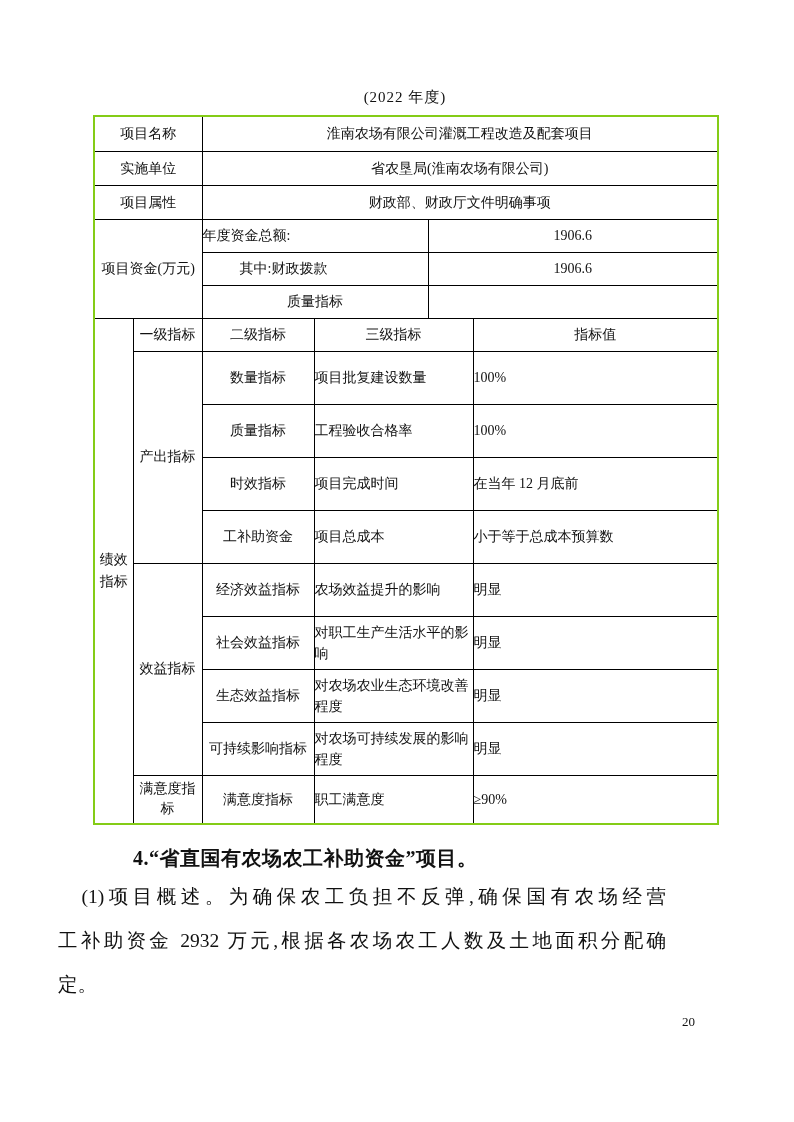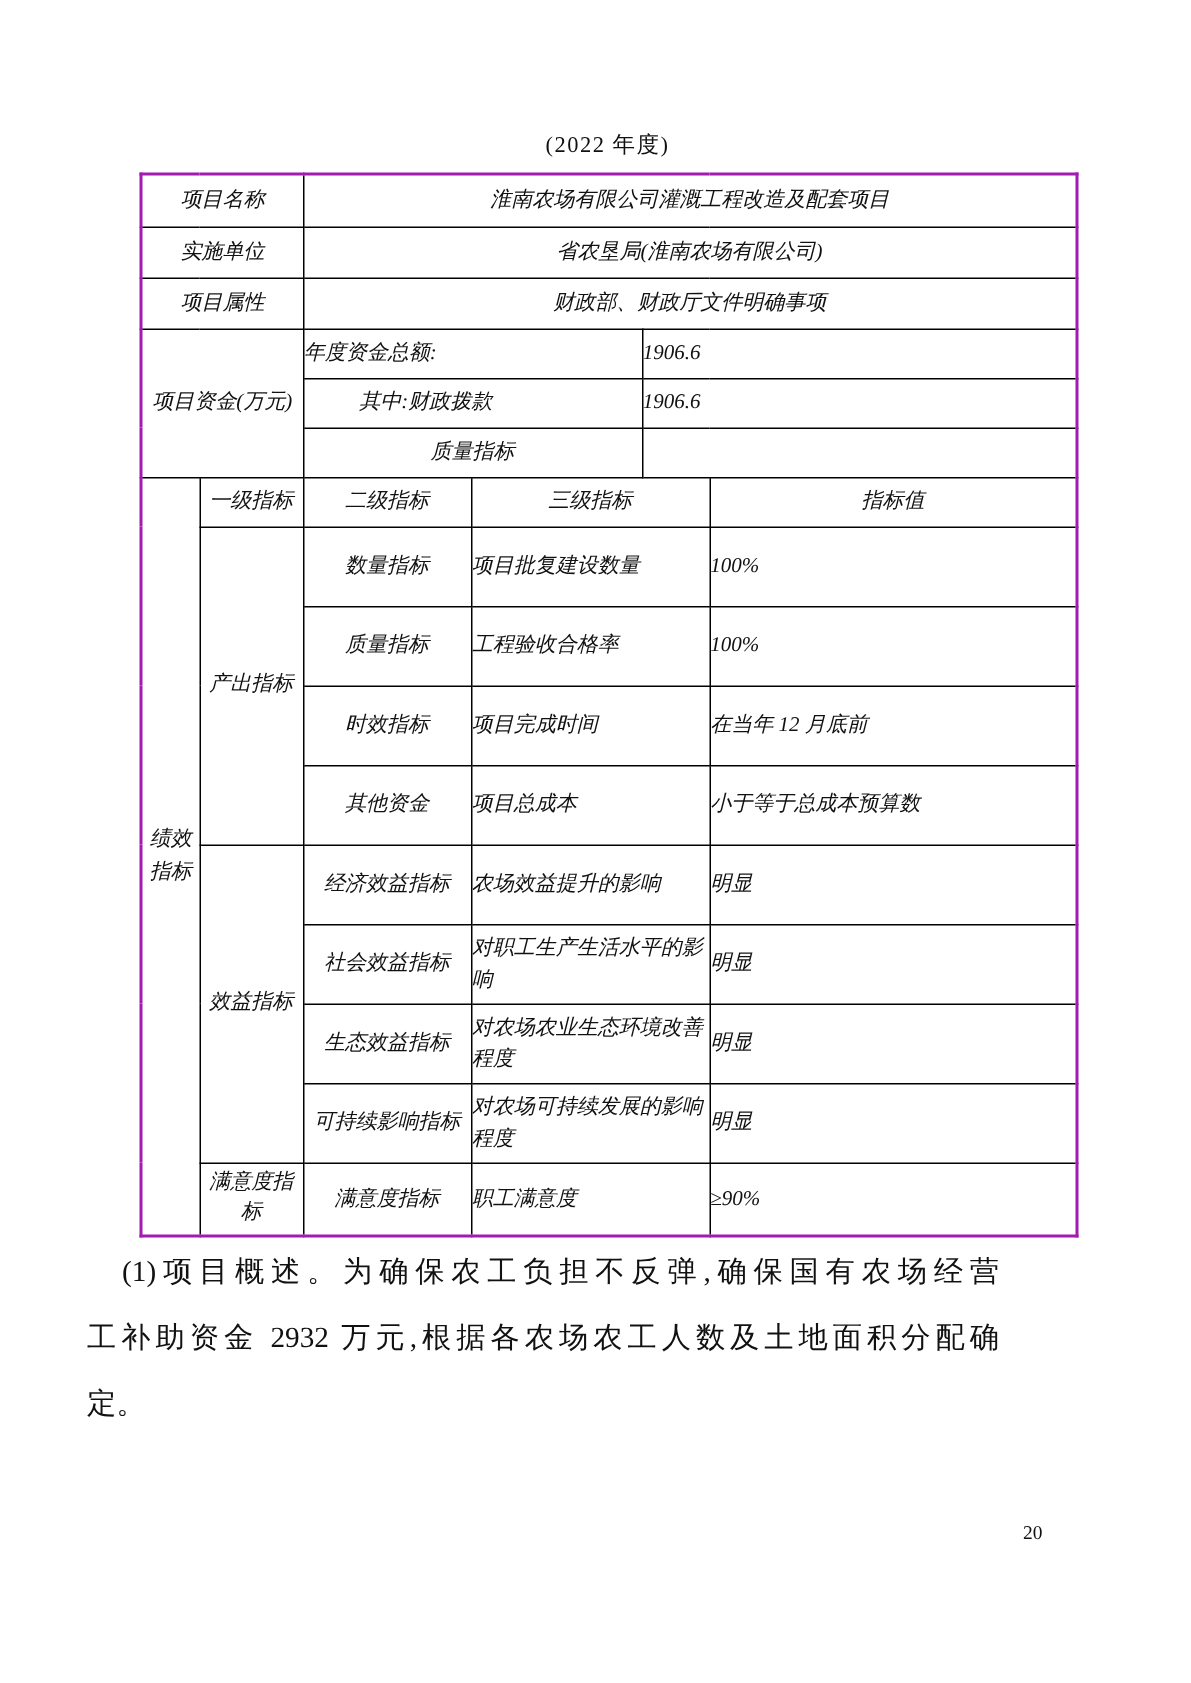--- a/index.html
+++ b/index.html
@@ -11,29 +11,29 @@
   .page{position:relative;width:794px;height:818px;}
   .doc-title{
     padding-top:86px;margin-left:93px;width:624px;
     text-align:center;font-size:15px;line-height:22px;letter-spacing:1px;
   }
   table.main{
     border-collapse:collapse;table-layout:fixed;
     margin:7px 0 0 93px;width:624px;
     font-size:14px;line-height:19px;
   }
-  table.main{border:2px solid #a21caf;font-style:italic;}
+  table.main{border:2px solid #84cc16;}
   table.main td{border:1px solid #000;vertical-align:middle;padding:0;word-break:break-all;overflow:hidden;}
   tr.h35{height:35px}tr.h34{height:34px}tr.h33{height:33px}tr.h53{height:53px}tr.h49{height:49px}
   td.c{text-align:center;}
   td.lbl{text-align:center;}
   td.fitem{text-align:left;padding-left:4px;margin-top:16px;}
   td.fitem.ind{padding-left:37px;}
   td.fitem.ctr{text-align:center;padding-left:0;}
-  td.fval{text-align:left;padding-right:7px;}
+  td.fval{text-align:center;padding-right:7px;}
   td.vert{text-align:center;line-height:22px;padding:0 5px;}
   td.l1{text-align:center;line-height:20px;padding:0 4px;}
   td.l2{text-align:center;}
   td.l3{text-align:left;padding:3px 10px 3px 3px;line-height:21px;}
   td.ival{text-align:left;padding-left:4px;}
   .sec-heading{
     margin:18px 0 0 93px;width:608px;
     font-size:20px;font-weight:bold;line-height:30px;
     text-indent:2em;letter-spacing:0.5px;
   }
@@ -110,21 +110,21 @@
         <td class="l2">质量指标</td>
         <td class="l3" colspan="2">工程验收合格率</td>
         <td class="ival">100%</td>
       </tr>
       <tr class="h53">
         <td class="l2">时效指标</td>
         <td class="l3" colspan="2">项目完成时间</td>
         <td class="ival">在当年 12 月底前</td>
       </tr>
       <tr class="h53">
-        <td class="l2">其他资金</td>
+        <td class="l2">工补助资金</td>
         <td class="l3" colspan="2">项目总成本</td>
         <td class="ival">小于等于总成本预算数</td>
       </tr>
 
       <tr class="h53">
         <td class="l1" rowspan="4">效益指标</td>
         <td class="l2">经济效益指标</td>
         <td class="l3" colspan="2">农场效益提升的影响</td>
         <td class="ival">明显</td>
       </tr>
@@ -146,20 +146,21 @@
 
       <tr class="h49">
         <td class="l1">满意度指标</td>
         <td class="l2">满意度指标</td>
         <td class="l3" colspan="2">职工满意度</td>
         <td class="ival">≥90%</td>
       </tr>
     </tbody>
   </table>
 
+  <div class="sec-heading">4.“省直国有农场农工补助资金”项目。</div>
 
   <div class="para">
     <div class="pline first">(1)项目概述。为确保农工负担不反弹,确保国有农场经营</div>
     <div class="pline">工补助资金 2932 万元,根据各农场农工人数及土地面积分配确</div>
     <div class="pline last">定。</div>
   </div>
 
   <div class="page-num">20</div>
 
 </div>

